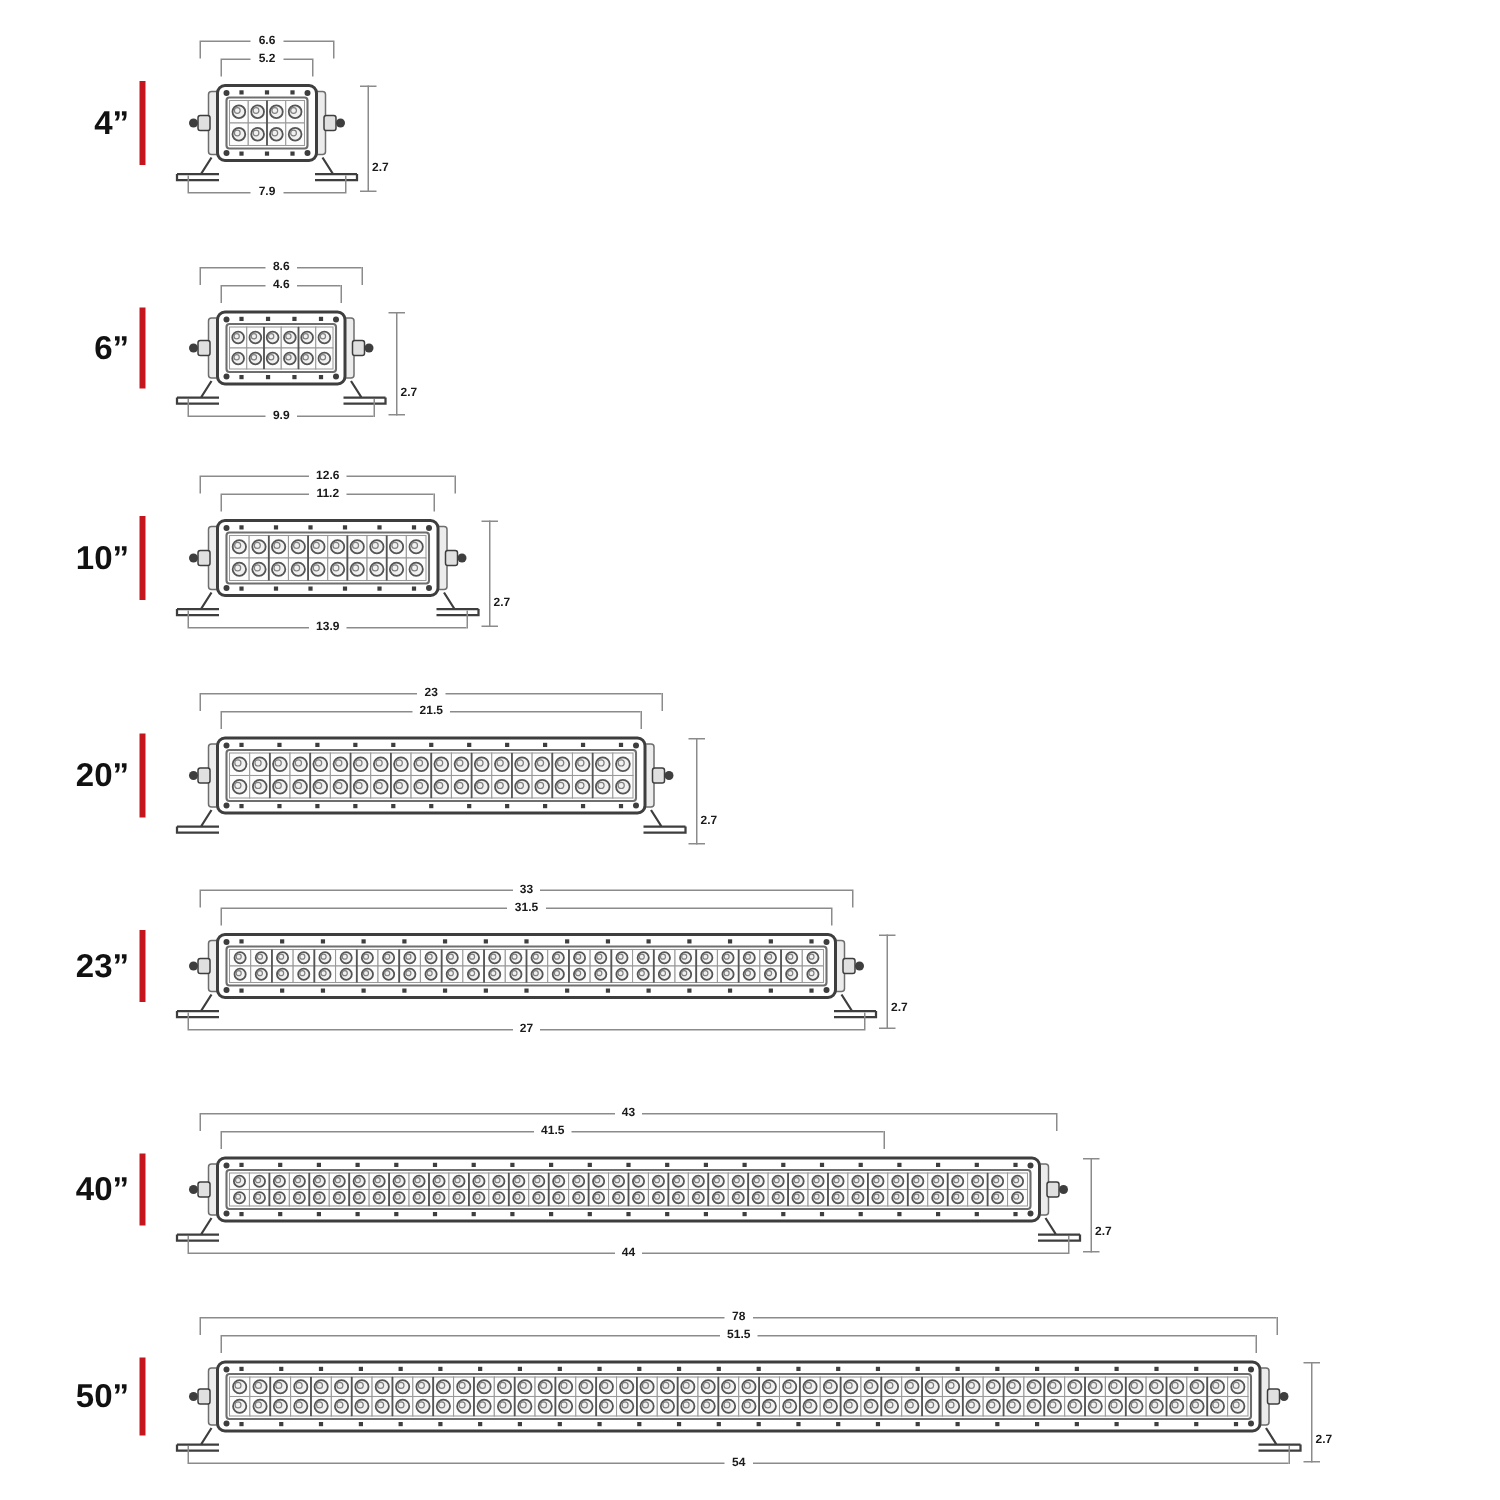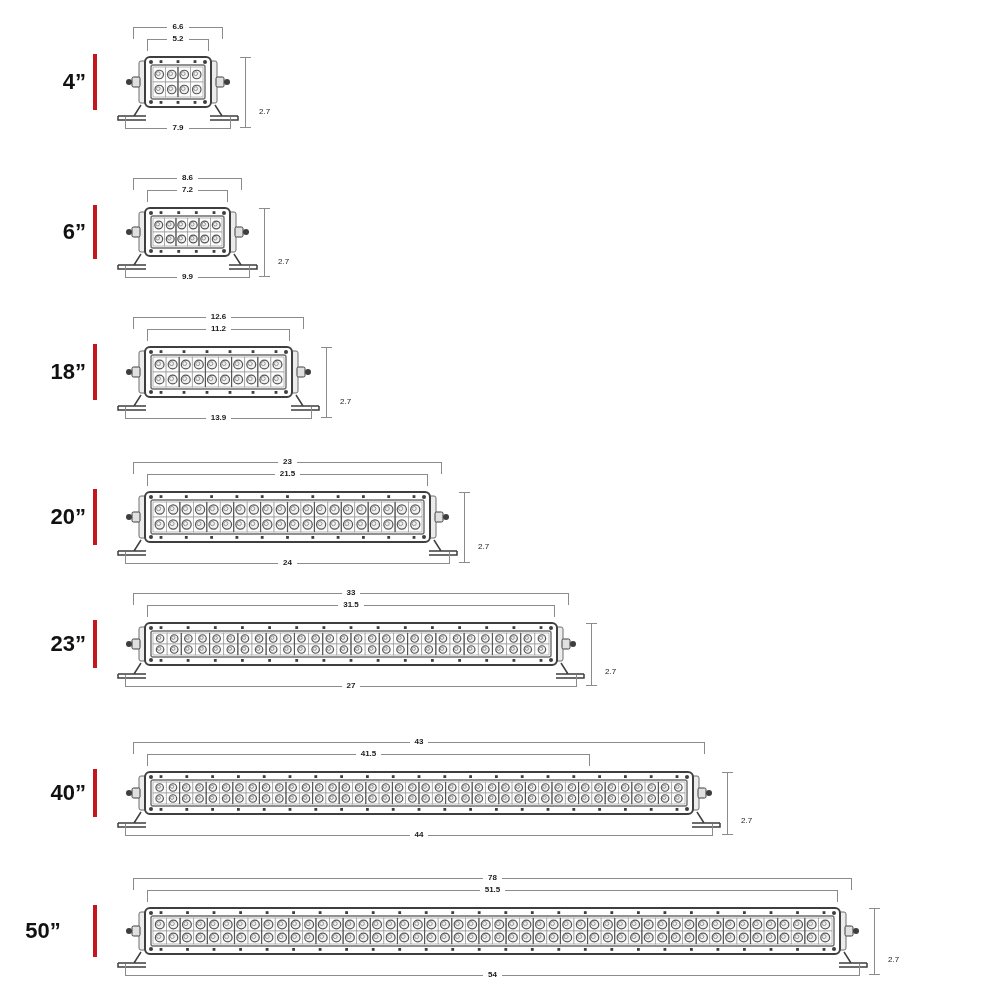--- a/index.html
+++ b/index.html
@@ -15,21 +15,21 @@
   .bar-wrap{position:absolute;}
   .hdim{position:absolute;display:flex;align-items:flex-start;height:14px;}
   .hdim .tick{width:1px;height:12px;background:var(--dim);}
   .hdim.up .tick{transform:translateY(-11px);}
   .hdim .seg{flex:1;height:1px;background:var(--dim);}
   .hdim .num{font-size:8px;font-weight:bold;color:var(--dimtext);line-height:8px;
              padding:0 5px;transform:translateY(-50%);white-space:nowrap;}
   .vdim{position:absolute;width:22px;}
   .vdim .vline{position:absolute;left:0;top:0;bottom:0;width:1px;background:var(--dim);}
   .vdim .vtick{position:absolute;left:-5px;width:11px;height:1px;background:var(--dim);}
-  .vdim .num{position:absolute;left:14px;font-size:8px;font-weight:normal;color:var(--dimtext);
+  .vdim .num{position:absolute;left:3px;font-size:8px;font-weight:bold;color:var(--dimtext);
              line-height:8px;}
   svg{display:block;}
 </style>
 </head>
 <body>
 
 <div id="stage">
     <div class="size-label" style="top: 69px;">4”</div>
     <div class="red-bar" style="top: 54px; height: 56px;"></div>
     <div class="bar-wrap" style="left: 109px; top: 51px;">
@@ -205,38 +205,38 @@
     <div class="hdim" style="left: 133px; top: 178px; width: 109px;">
       <div class="tick"></div>
       <div class="seg"></div>
       <div class="num">8.6</div>
       <div class="seg"></div>
       <div class="tick"></div>
     </div>
     <div class="hdim" style="left: 147px; top: 190px; width: 81px;">
       <div class="tick"></div>
       <div class="seg"></div>
-      <div class="num">7.2</div>
+      <div class="num">4.6</div>
       <div class="seg"></div>
       <div class="tick"></div>
     </div>
     <div class="hdim up" style="left: 125px; top: 277px; width: 125px;">
       <div class="tick"></div>
       <div class="seg"></div>
       <div class="num">9.9</div>
       <div class="seg"></div>
       <div class="tick"></div>
     </div>
     <div class="vdim" style="left: 264px; top: 208px; height: 69px;">
       <div class="vline"></div>
       <div class="vtick" style="top: 0px;"></div>
       <div class="vtick" style="bottom: 0px;"></div>
       <div class="num" style="top: 50px;">2.7</div>
     </div>
-    <div class="size-label" style="top: 359px;">18”</div>
+    <div class="size-label" style="top: 359px;">10”</div>
     <div class="red-bar" style="top: 344px; height: 56px;"></div>
     <div class="bar-wrap" style="left: 109px; top: 341px;">
       <svg width="219" height="74" viewBox="-36 -6 219 74" xmlns="http://www.w3.org/2000/svg">
         <g stroke="#3e3e3e" stroke-width="1.5" fill="none">
         <path d="M -4 48 L -11 59 M -27 59 L 1 59 M -27 59 L -27 63 L 1 63"></path>
         </g>
         <g stroke="#3e3e3e" stroke-width="1.5" fill="none">
         <path d="M 151 48 L 158 59 M 174 59 L 146 59 M 174 59 L 174 63 L 146 63"></path>
         </g>
         <g>
@@ -555,27 +555,20 @@
       <div class="tick"></div>
       <div class="seg"></div>
       <div class="num">23</div>
       <div class="seg"></div>
       <div class="tick"></div>
     </div>
     <div class="hdim" style="left: 147px; top: 474px; width: 281px;">
       <div class="tick"></div>
       <div class="seg"></div>
       <div class="num">21.5</div>
-      <div class="seg"></div>
-      <div class="tick"></div>
-    </div>
-    <div class="hdim up" style="left: 125px; top: 563px; width: 325px;">
-      <div class="tick"></div>
-      <div class="seg"></div>
-      <div class="num">24</div>
       <div class="seg"></div>
       <div class="tick"></div>
     </div>
     <div class="vdim" style="left: 464px; top: 492px; height: 71px;">
       <div class="vline"></div>
       <div class="vtick" style="top: 0px;"></div>
       <div class="vtick" style="bottom: 0px;"></div>
       <div class="num" style="top: 51px;">2.7</div>
     </div>
     <div class="size-label" style="top: 631px;">23”</div>
@@ -1205,21 +1198,21 @@
       <div class="num">44</div>
       <div class="seg"></div>
       <div class="tick"></div>
     </div>
     <div class="vdim" style="left: 727px; top: 772px; height: 63px;">
       <div class="vline"></div>
       <div class="vtick" style="top: 0px;"></div>
       <div class="vtick" style="bottom: 0px;"></div>
       <div class="num" style="top: 45px;">2.7</div>
     </div>
-    <div class="size-label" style="top: 918px; text-align: center;">50”</div>
+    <div class="size-label" style="top: 918px;">50”</div>
     <div class="red-bar" style="top: 905px; height: 52px;"></div>
     <div class="bar-wrap" style="left: 109px; top: 902px;">
       <svg width="767" height="70" viewBox="-36 -6 767 70" xmlns="http://www.w3.org/2000/svg">
         <g stroke="#3e3e3e" stroke-width="1.5" fill="none">
         <path d="M -4 44 L -11 55 M -27 55 L 1 55 M -27 55 L -27 59 L 1 59"></path>
         </g>
         <g stroke="#3e3e3e" stroke-width="1.5" fill="none">
         <path d="M 699 44 L 706 55 M 722 55 L 694 55 M 722 55 L 722 59 L 694 59"></path>
         </g>
         <g>

